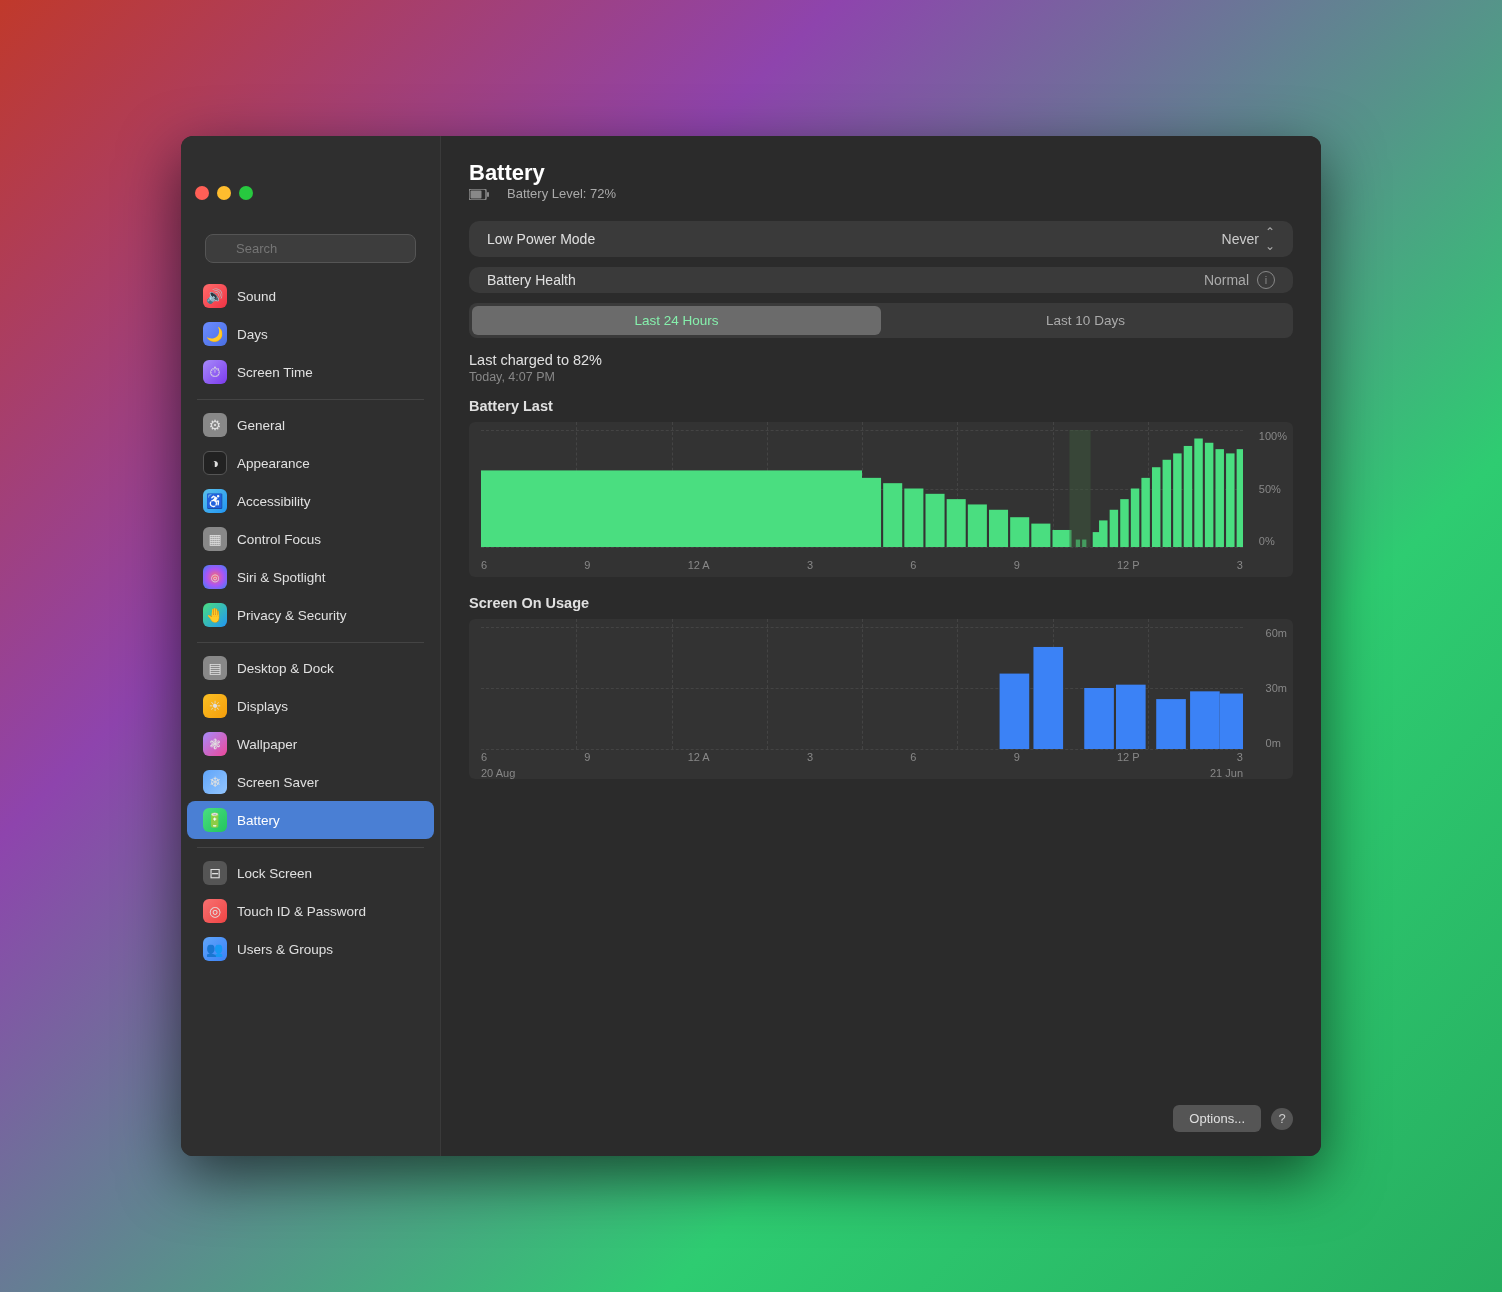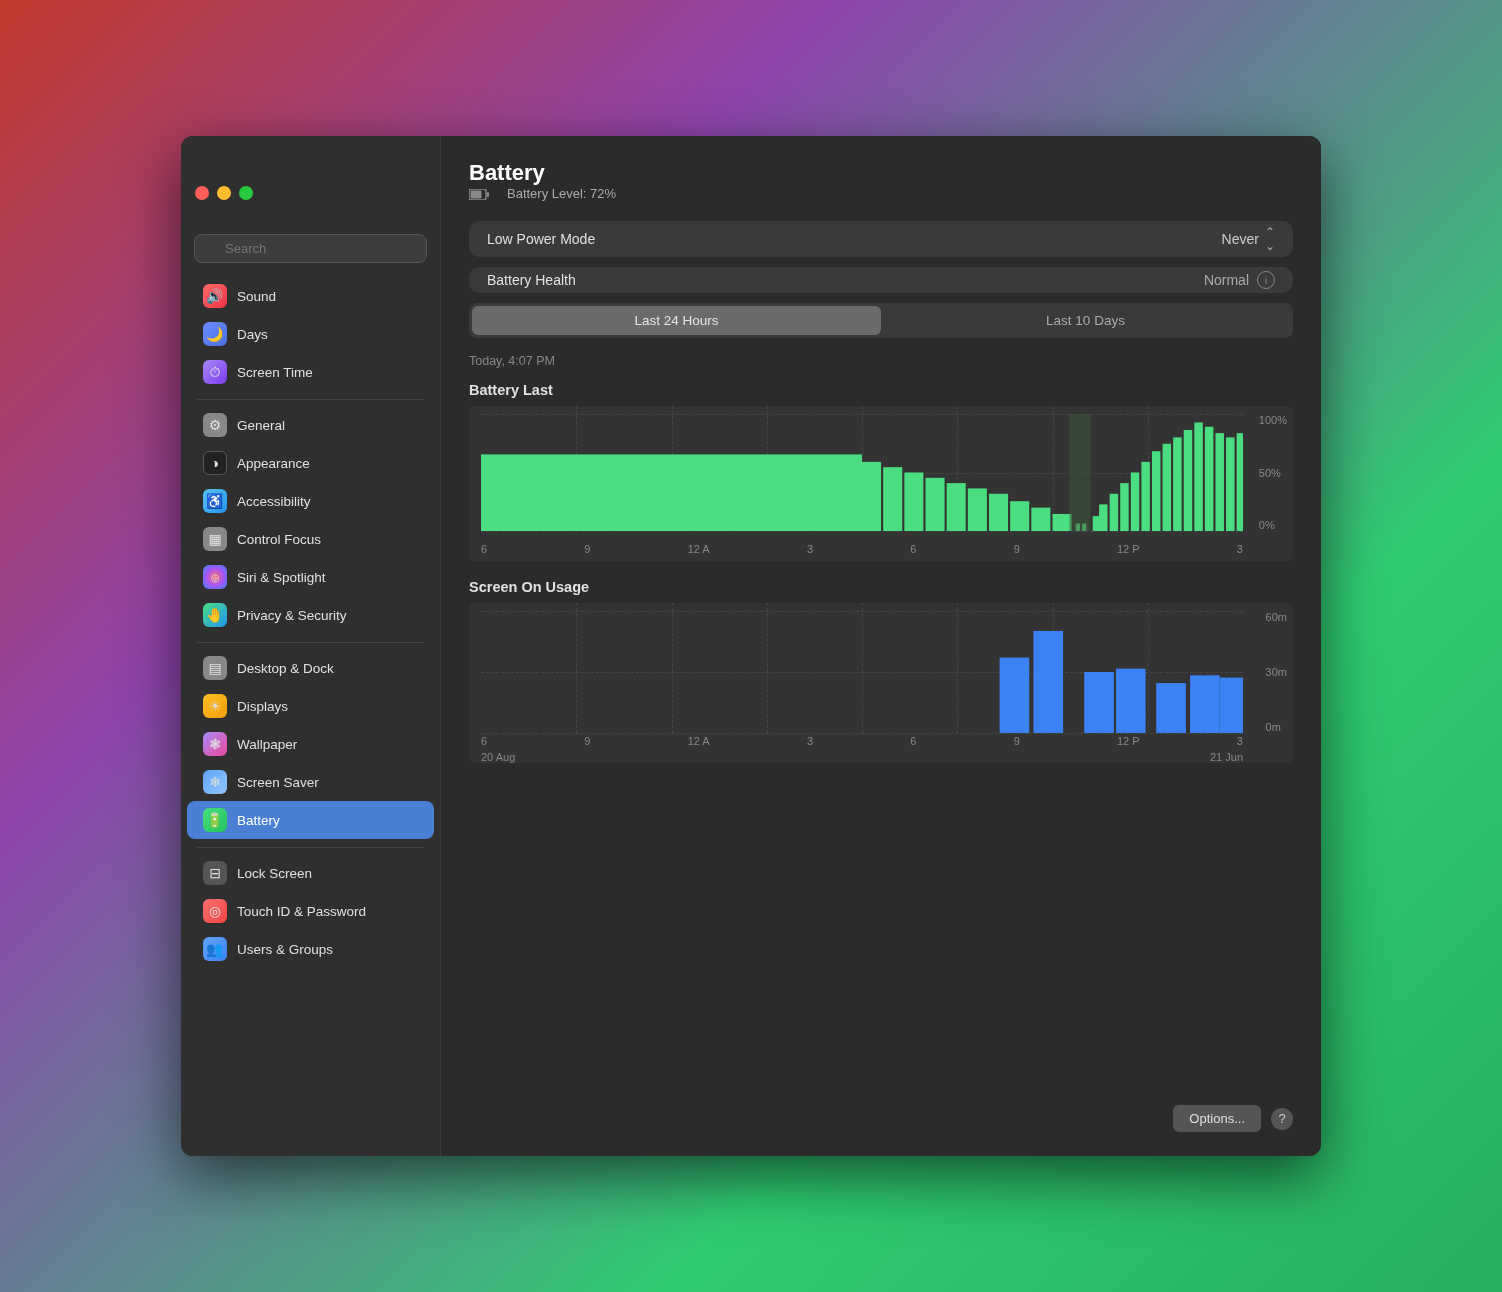--- a/index.html
+++ b/index.html
@@ -40,21 +40,21 @@
     .traffic-light {
       width: 14px;
       height: 14px;
       border-radius: 50%;
     }
     .tl-red { background: #ff5f56; }
     .tl-yellow { background: #ffbd2e; }
     .tl-green { background: #27c93f; }
     .sidebar-header {
       position: relative;
-      padding: 0 13px 14px;
+      padding: 0 24px 14px;
     }
     .search-box {
       width: 100%;
       background: #3d3d3d;
       border: 1px solid #555;
       border-radius: 8px;
       padding: 6px 10px 6px 30px;
       color: #aaa;
       font-size: 13px;
       outline: none;
@@ -200,21 +200,21 @@
       flex: 1;
       padding: 7px 12px;
       border-radius: 6px;
       border: none;
       font-size: 13.5px;
       cursor: pointer;
       text-align: center;
     }
     .tab-btn.active {
       background: #6b6b6b;
-      color: #e5e5e5;
+      color: #86efac;
     }
     .tab-btn.inactive {
       background: transparent;
       color: #aaa;
     }
     .charge-info {
       margin-bottom: 14px;
     }
     .charge-title {
       font-size: 14.5px;
@@ -462,20 +462,21 @@
         <div class="info-circle">i</div>
       </div>
     </div>
 
     <div class="tab-row">
       <button class="tab-btn active">Last 24 Hours</button>
       <button class="tab-btn inactive">Last 10 Days</button>
     </div>
 
     <div class="charge-info">
+      <div class="charge-title">Last charged to 82%</div>
       <div class="charge-sub">Today, 4:07 PM</div>
     </div>
 
     <div class="chart-section">
       <div class="chart-label">Battery Last</div>
       <div class="chart-wrapper" style="height:155px;">
 
         <div class="dashed-lines">
           <div class="dashed-line" style="top:0%;"></div>
           <div class="dashed-line" style="top:50%;"></div>

